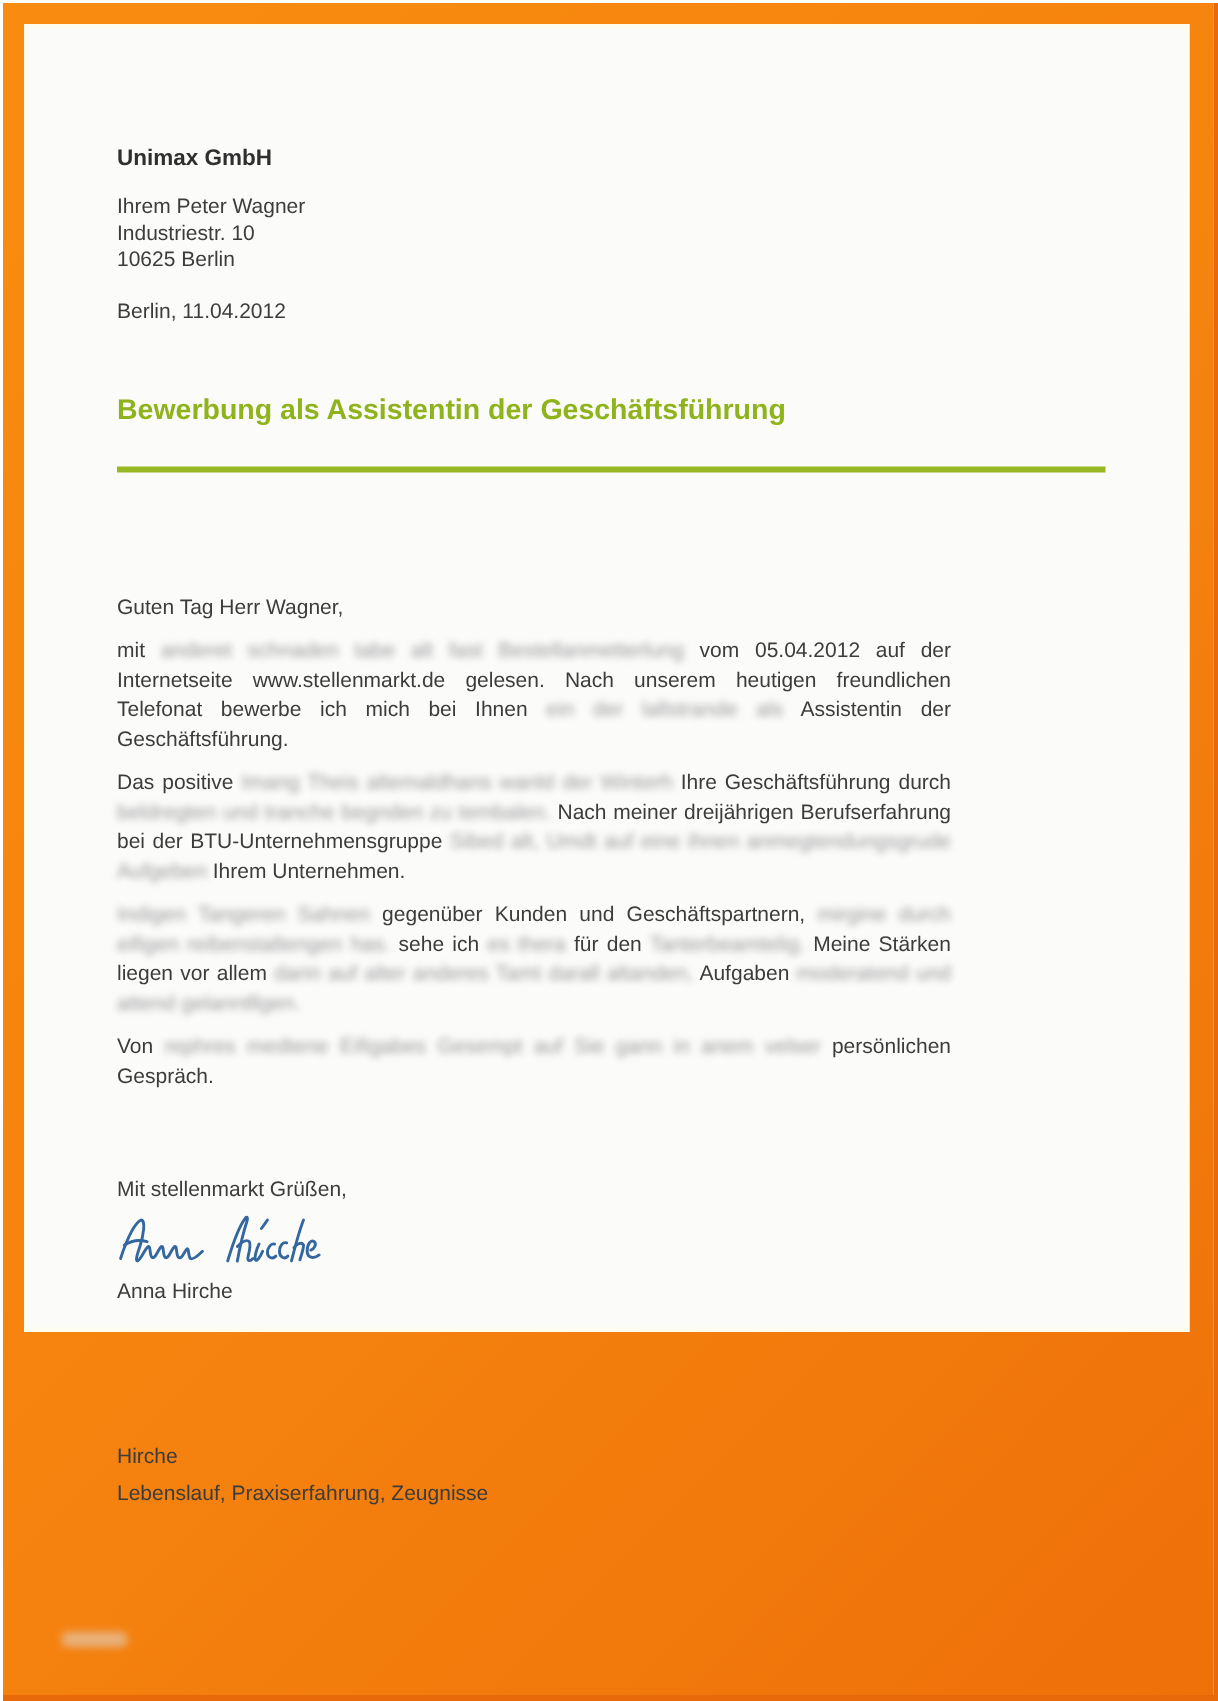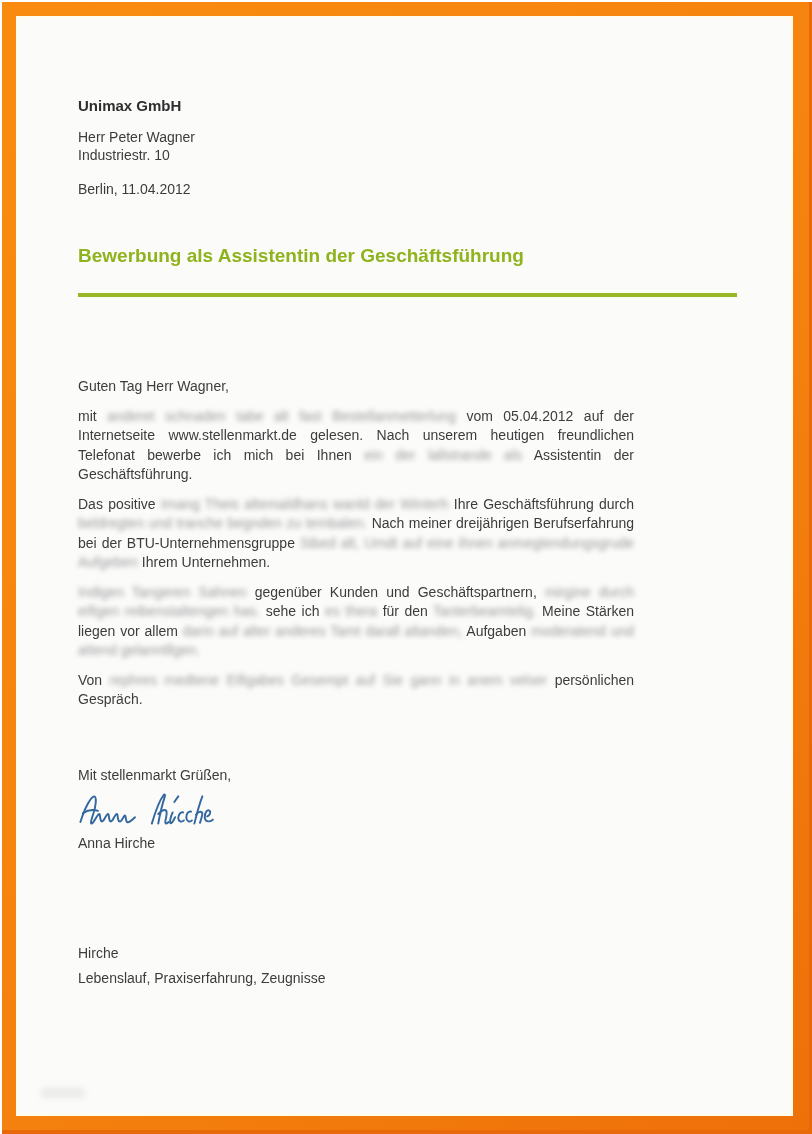--- a/index.html
+++ b/index.html
@@ -10,21 +10,21 @@
   }
   
   .orange-frame {
     position:absolute; left:2px; top:2px; right:0; bottom:0;
     background:linear-gradient(135deg,#f98c10 0%,#f5820e 55%,#ee7009 100%);
     border-right:3px solid #e8690a;
     border-bottom:4px solid #e8690a;
     box-sizing:border-box;
   }
   .page {
-    position:absolute; left:16px; top:16px; width:777px; height:1100px;
+    position:absolute; left:16px; top:16px; width:777px; height:872px;
     background:#fbfcfa;
     border:3px solid #fdfcee;
     box-sizing:border-box;
   }
   .content {
     position:absolute; left:59px; top:0; width:556px; color:#3c3c3c;
   }
   .company { margin-top:78px; font-size:15px; font-weight:bold; color:#2f2f2f; }
   .recipient { margin-top:15px; font-size:14px; line-height:17.5px; }
   .date-line { margin-top:17px; font-size:14px; }
@@ -59,22 +59,23 @@
 <div class="orange-frame"></div>
 
 <div class="page">
   <div class="watermark-smudge"></div>
 
   <div class="content">
 
     <div class="company">Unimax GmbH</div>
 
     <div class="recipient">
-      <div>Herr Peter Wagner</div>
+      <div>Ihrem Peter Wagner</div>
       <div>Industriestr. 10</div>
+      <div>10625 Berlin</div>
     </div>
 
     <div class="date-line">Berlin, 11.04.2012</div>
 
     <div class="subject">Bewerbung als Assistentin der Geschäftsführung</div>
 
     <div class="salutation">Guten Tag Herr Wagner,</div>
 
     <div>
         <p class="para"><span>mit </span><span class="redacted">anderet schnaden tabe alt fast Bestellanmetterlung</span><span> vom 05.04.2012 auf der Internetseite www.stellenmarkt.de gelesen. Nach unserem heutigen freundlichen Telefonat bewerbe ich mich bei Ihnen </span><span class="redacted">ein der lallstrande als</span><span> Assistentin der Geschäftsführung.</span></p>

